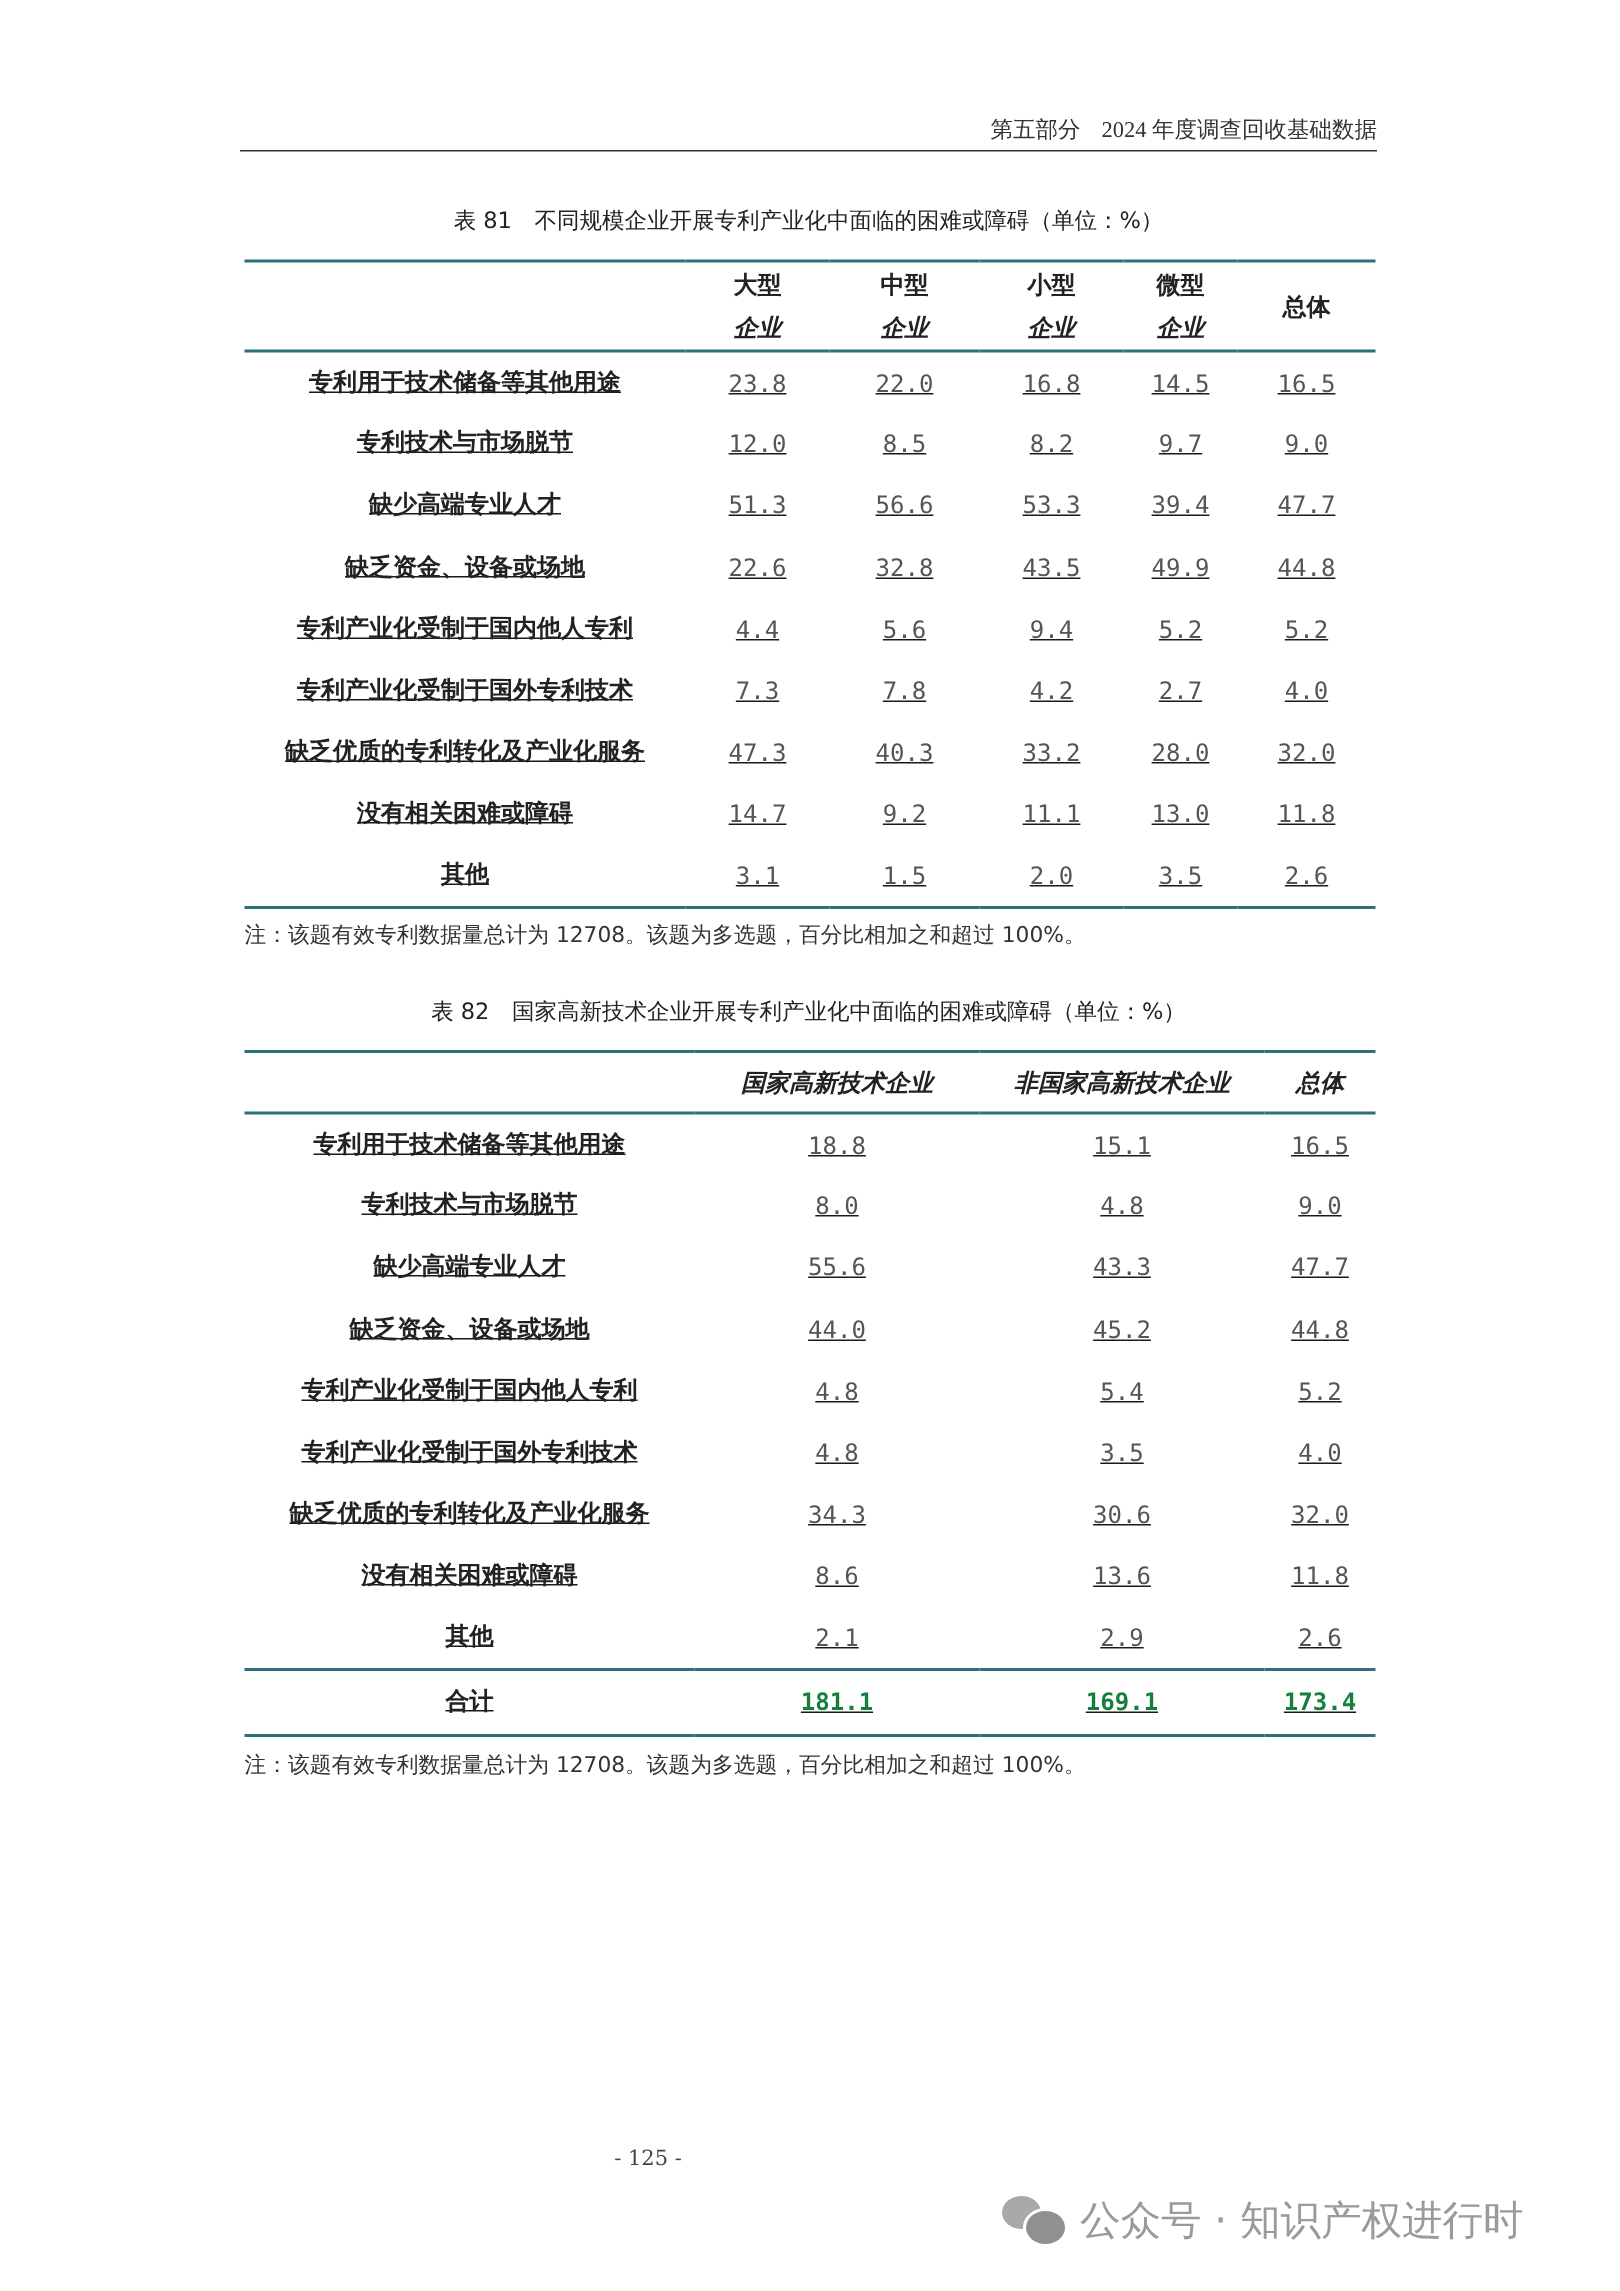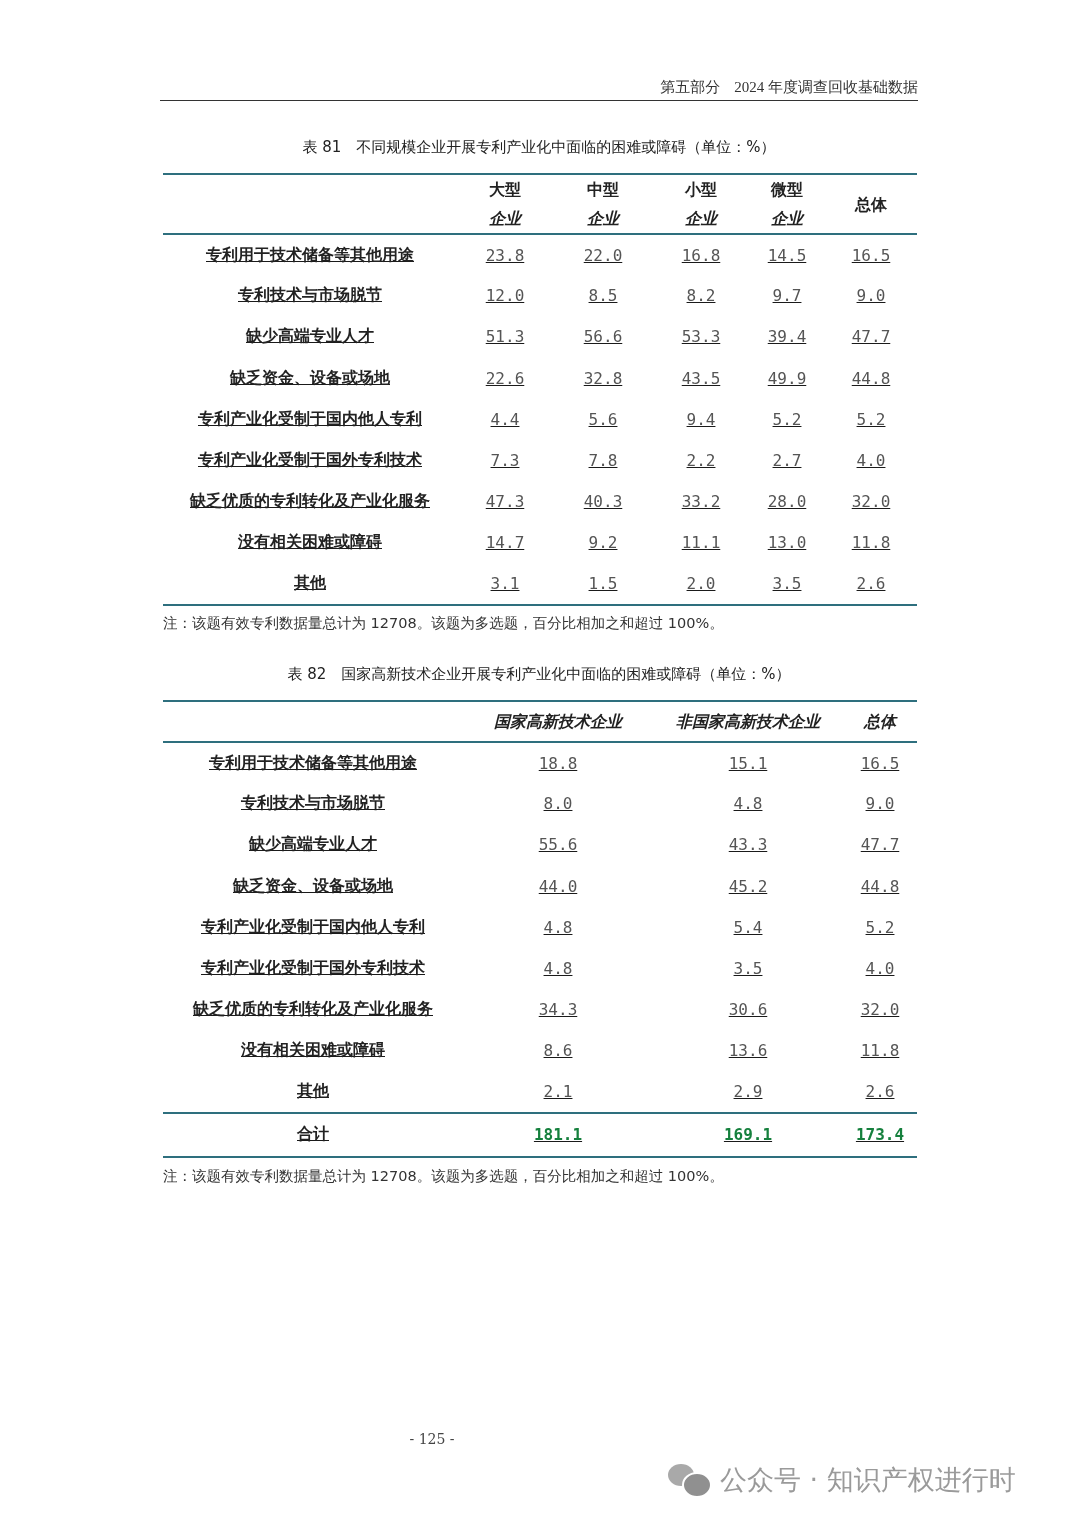--- a/index.html
+++ b/index.html
@@ -118,21 +118,21 @@
         <td class="num">4.4</td>
         <td class="num">5.6</td>
         <td class="num">9.4</td>
         <td class="num">5.2</td>
         <td class="num">5.2</td>
       </tr>
     <tr>
         <td class="label">专利产业化受制于国外专利技术</td>
         <td class="num">7.3</td>
         <td class="num">7.8</td>
-        <td class="num">2.2</td>
+        <td class="num">4.2</td>
         <td class="num">2.7</td>
         <td class="num">4.0</td>
       </tr>
     <tr>
         <td class="label">缺乏优质的专利转化及产业化服务</td>
         <td class="num">47.3</td>
         <td class="num">40.3</td>
         <td class="num">33.2</td>
         <td class="num">28.0</td>
         <td class="num">32.0</td>

